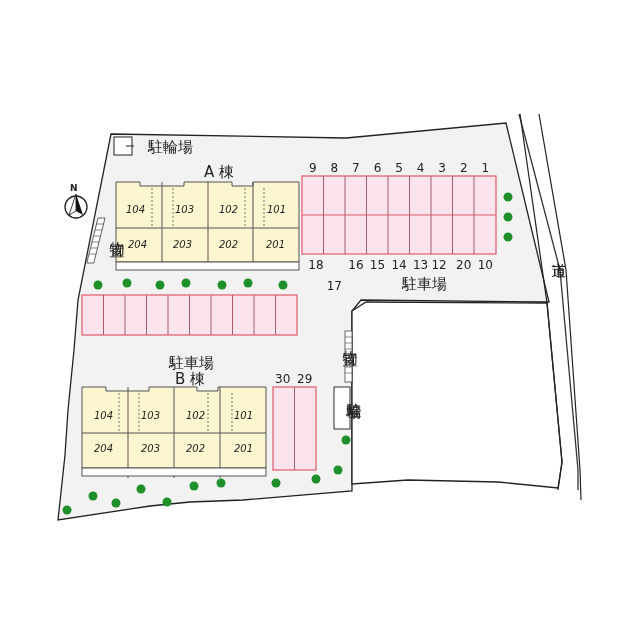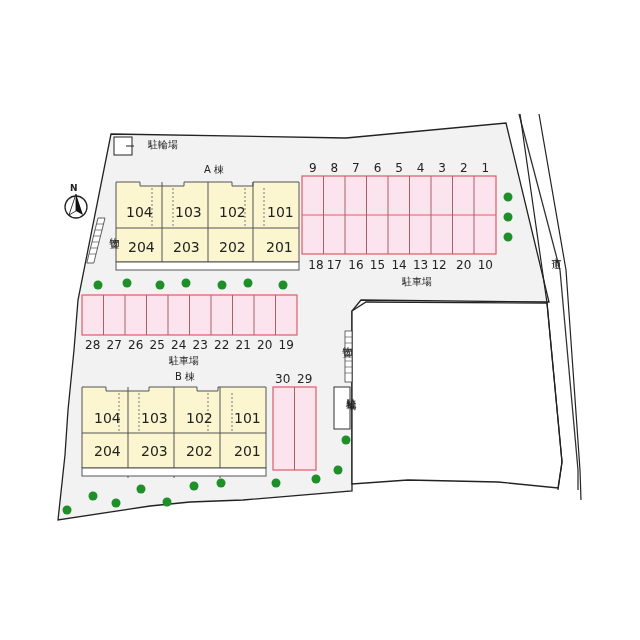--- a/index.html
+++ b/index.html
@@ -149,22 +149,22 @@
     <circle cx="116" cy="503" r="4.5"></circle>
     <circle cx="93" cy="496" r="4.5"></circle>
     <circle cx="67" cy="510" r="4.5"></circle>
   </g>
 </svg>
 
 <div style="position:absolute;left:0;top:0;width:640px;height:640px;">
   <style>
     .t { position:absolute; color:#222; font-family:"DejaVu Sans","Liberation Sans",sans-serif; white-space:nowrap; line-height:1; }
     .n13 { font-size:12px; }
-    .u14 { font-size:14px; }
-    .j12 { font-size:10px;padding-left:11px; }
+    .u14 { font-size:10px;font-style:italic; }
+    .j12 { font-size:15px;padding-left:11px; }
     .vert { writing-mode:vertical-rl; letter-spacing:1px; }
   </style>
 
   <span class="t j12" style="left:137px;top:140px;">駐輪場</span>
   <span class="t" style="left:70px;top:184px;font-size:9px;font-weight:bold;">N</span>
 
   <span class="t j12" style="left:193px;top:165px;">A 棟</span>
   <span class="t u14" style="left:126px;top:205px;">104</span>
   <span class="t u14" style="left:175px;top:205px;">103</span>
   <span class="t u14" style="left:219px;top:205px;">102</span>
@@ -182,45 +182,33 @@
     <span class="t n13" style="position:static;flex:1;text-align:center;">7</span>
     <span class="t n13" style="position:static;flex:1;text-align:center;">6</span>
     <span class="t n13" style="position:static;flex:1;text-align:center;">5</span>
     <span class="t n13" style="position:static;flex:1;text-align:center;">4</span>
     <span class="t n13" style="position:static;flex:1;text-align:center;">3</span>
     <span class="t n13" style="position:static;flex:1;text-align:center;">2</span>
     <span class="t n13" style="position:static;flex:1;text-align:center;">1</span>
   </div>
   <div style="position:absolute;left:302px;top:259px;width:194px;display:flex;">
     <span class="t n13" style="position:static;flex:1;text-align:right;">18</span>
-    <span class="t n13" style="position:static;flex:1;text-align:center;">17</span>
+    <span class="t n13" style="position:static;flex:1;text-align:center;margin-top:21px;">17</span>
     <span class="t n13" style="position:static;flex:1;text-align:center;">16</span>
     <span class="t n13" style="position:static;flex:1;text-align:center;">15</span>
     <span class="t n13" style="position:static;flex:1;text-align:center;">14</span>
     <span class="t n13" style="position:static;flex:1;text-align:center;">13</span>
     <span class="t n13" style="position:static;flex:1;text-align:left;">12</span>
     <span class="t n13" style="position:static;flex:1;text-align:center;">20</span>
     <span class="t n13" style="position:static;flex:1;text-align:center;">10</span>
   </div>
   <span class="t j12" style="left:391px;top:277px;">駐車場</span>
 
   <span class="t j12 vert" style="left:540px;top:250px;">市道</span>
 
-  <div style="position:absolute;left:82px;top:339px;width:215px;display:flex;">
-    <span class="t n13" style="position:static;flex:1;text-align:center;">28</span>
-    <span class="t n13" style="position:static;flex:1;text-align:center;">27</span>
-    <span class="t n13" style="position:static;flex:1;text-align:center;">26</span>
-    <span class="t n13" style="position:static;flex:1;text-align:center;">25</span>
-    <span class="t n13" style="position:static;flex:1;text-align:center;">24</span>
-    <span class="t n13" style="position:static;flex:1;text-align:center;">23</span>
-    <span class="t n13" style="position:static;flex:1;text-align:center;">22</span>
-    <span class="t n13" style="position:static;flex:1;text-align:center;">21</span>
-    <span class="t n13" style="position:static;flex:1;text-align:center;">20</span>
-    <span class="t n13" style="position:static;flex:1;text-align:center;">19</span>
-  </div>
   <span class="t j12" style="left:158px;top:356px;">駐車場</span>
   <span class="t j12" style="left:164px;top:372px;">B 棟</span>
 
   <span class="t u14" style="left:94px;top:411px;">104</span>
   <span class="t u14" style="left:141px;top:411px;">103</span>
   <span class="t u14" style="left:186px;top:411px;">102</span>
   <span class="t u14" style="left:234px;top:411px;">101</span>
   <span class="t u14" style="left:94px;top:444px;">204</span>
   <span class="t u14" style="left:141px;top:444px;">203</span>
   <span class="t u14" style="left:186px;top:444px;">202</span>

